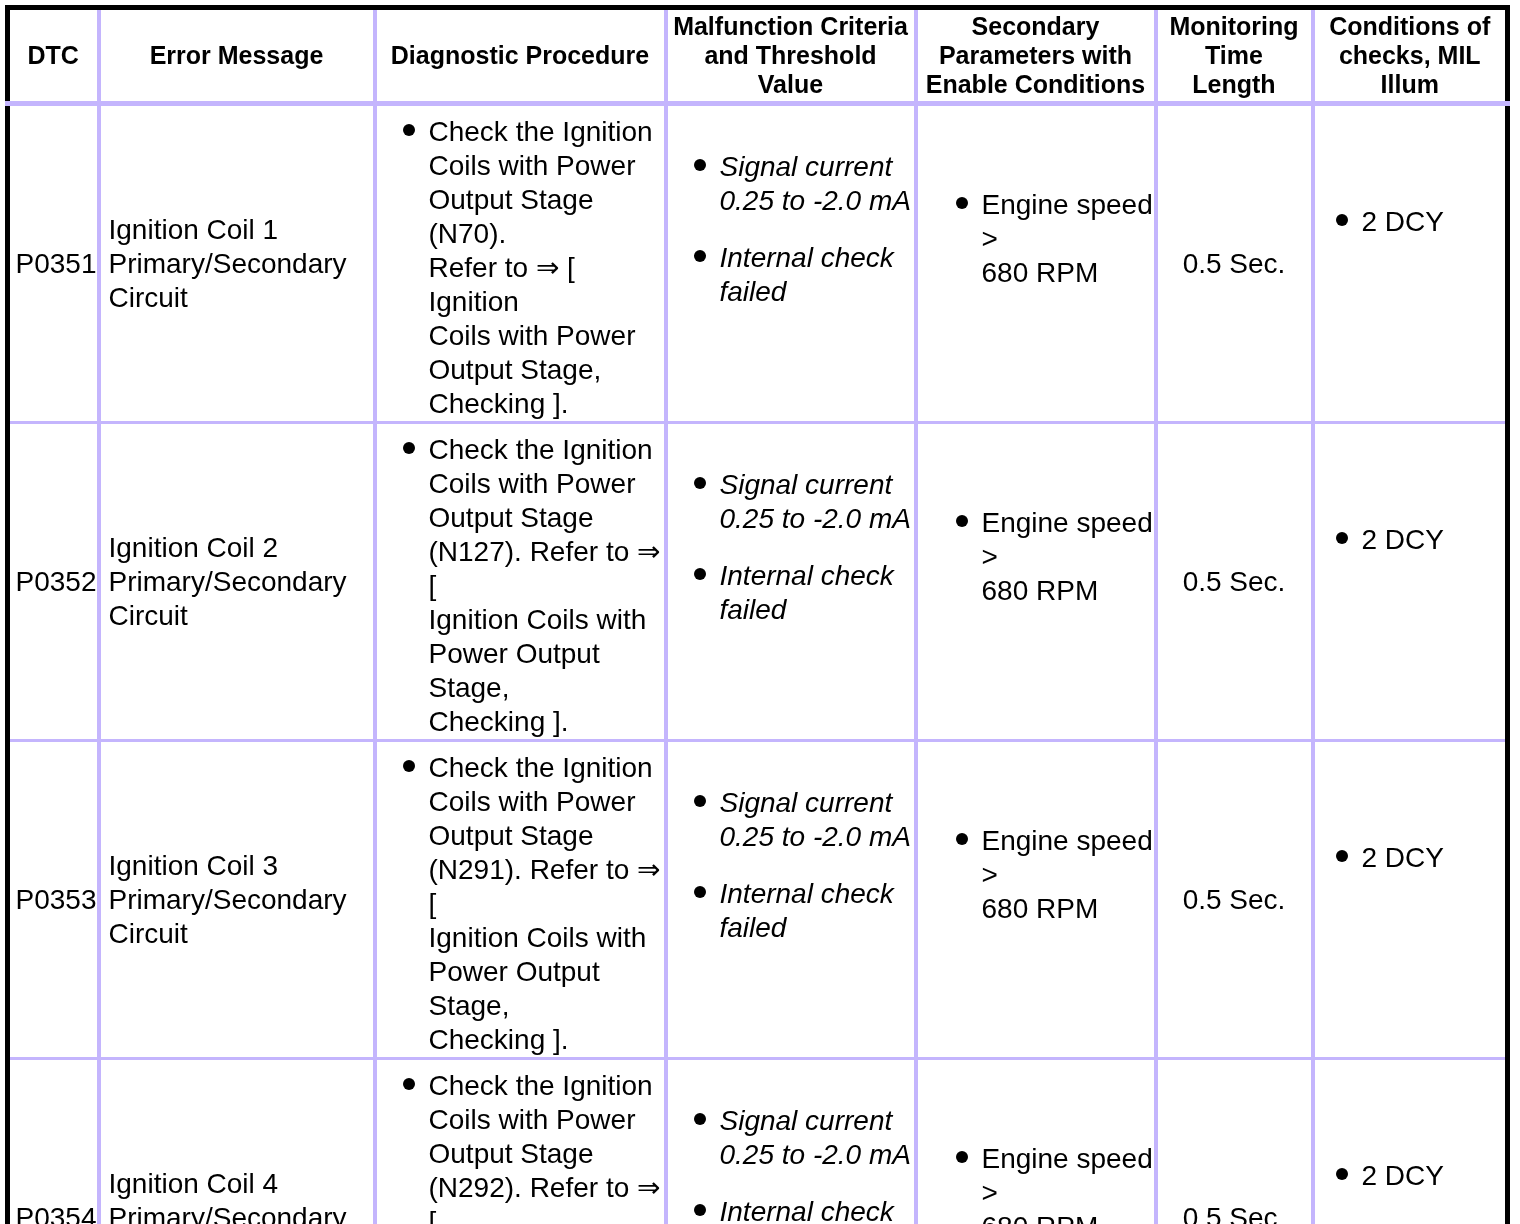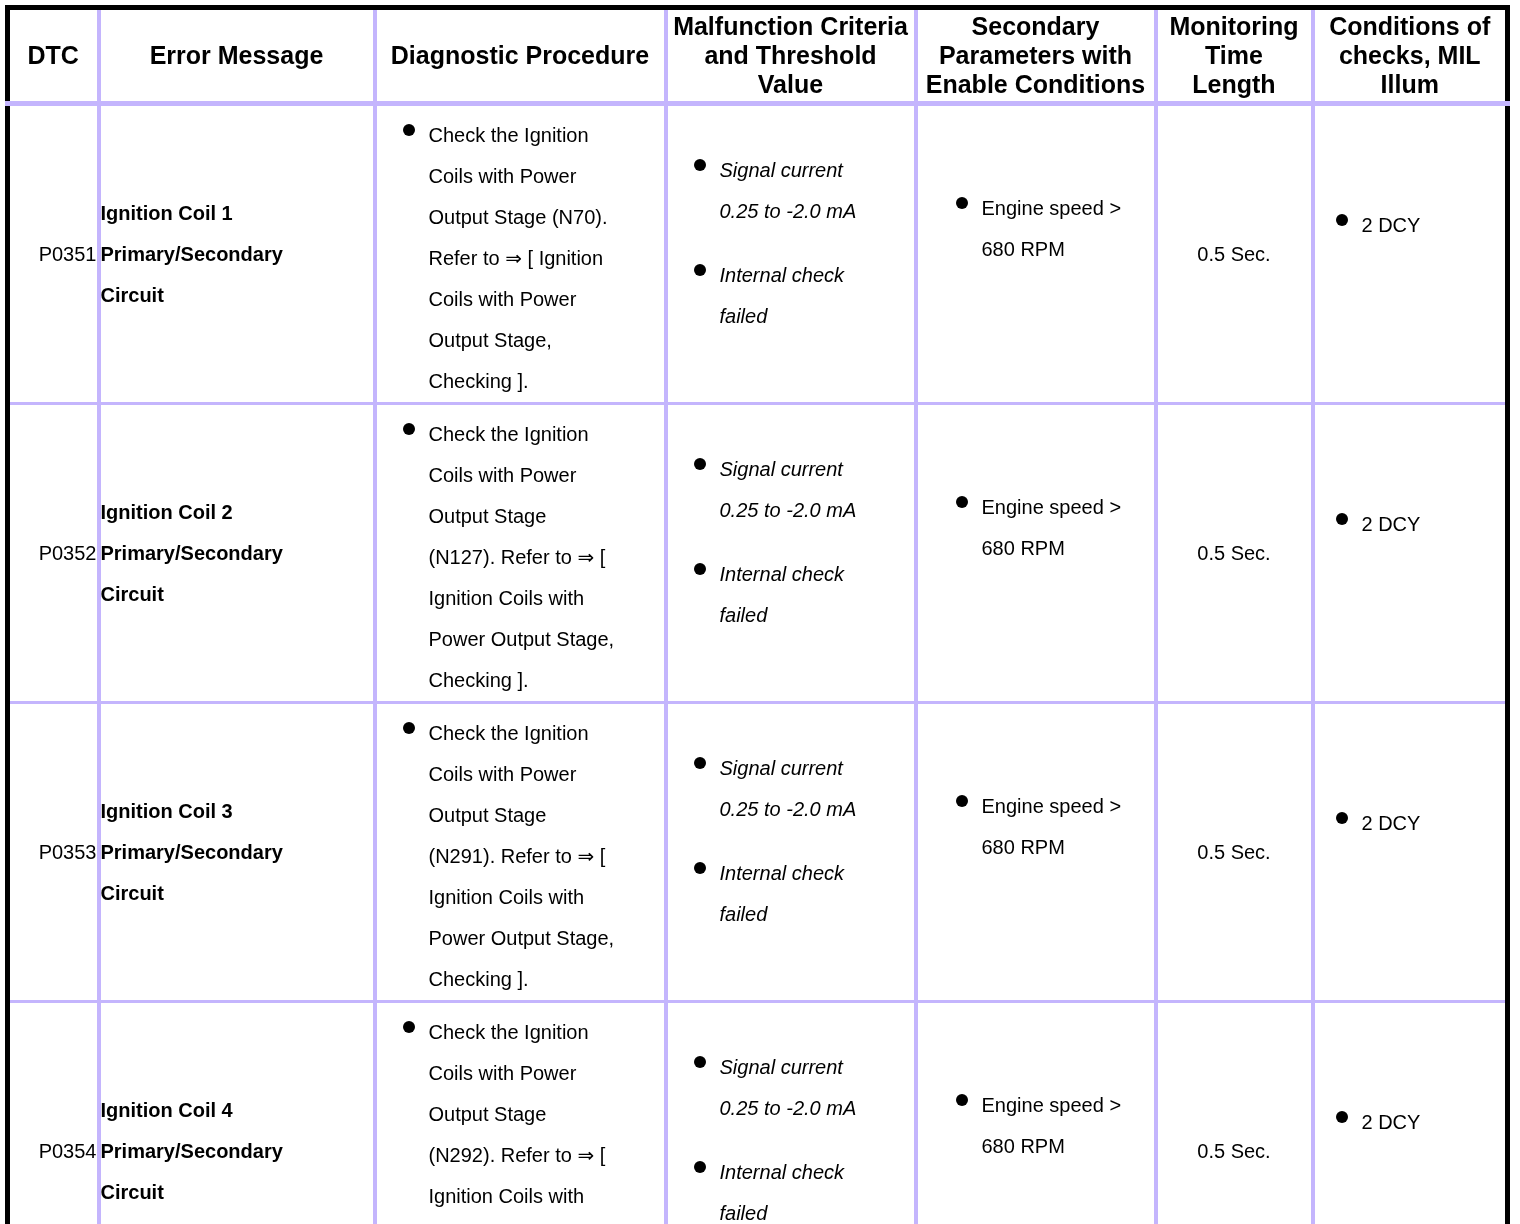--- a/index.html
+++ b/index.html
@@ -21,25 +21,25 @@
     height: 96px;
     font-size: 25px;
     line-height: 29px;
     font-weight: bold;
     text-align: center;
     vertical-align: middle;
     white-space: pre-line;
   }
   tbody td { border-top-width: 3px; border-bottom-width: 3px; }
   tbody tr { height: 273px; }
-  td { font-size: 20px; line-height: 41px; vertical-align: top; }
+  td { font-size: 28px; line-height: 34px; vertical-align: top; }
   .cell-text { white-space: pre-line; }
 
   td.col-dtc  { text-align: right; vertical-align: middle; }
-  td.col-msg  { vertical-align: middle; padding-left: 0; font-weight: bold; }
+  td.col-msg  { vertical-align: middle; padding-left: 8px; }
   td.col-time { text-align: center; vertical-align: middle; }
 
   .bullets { display: flex; flex-direction: column; row-gap: 23px; }
   .bullet-item { display: flex; column-gap: 14px; }
   .dot {
     flex: 0 0 auto;
     width: 12px; height: 12px;
     border-radius: 50%;
     background: #000;
     margin-top: 9px;

